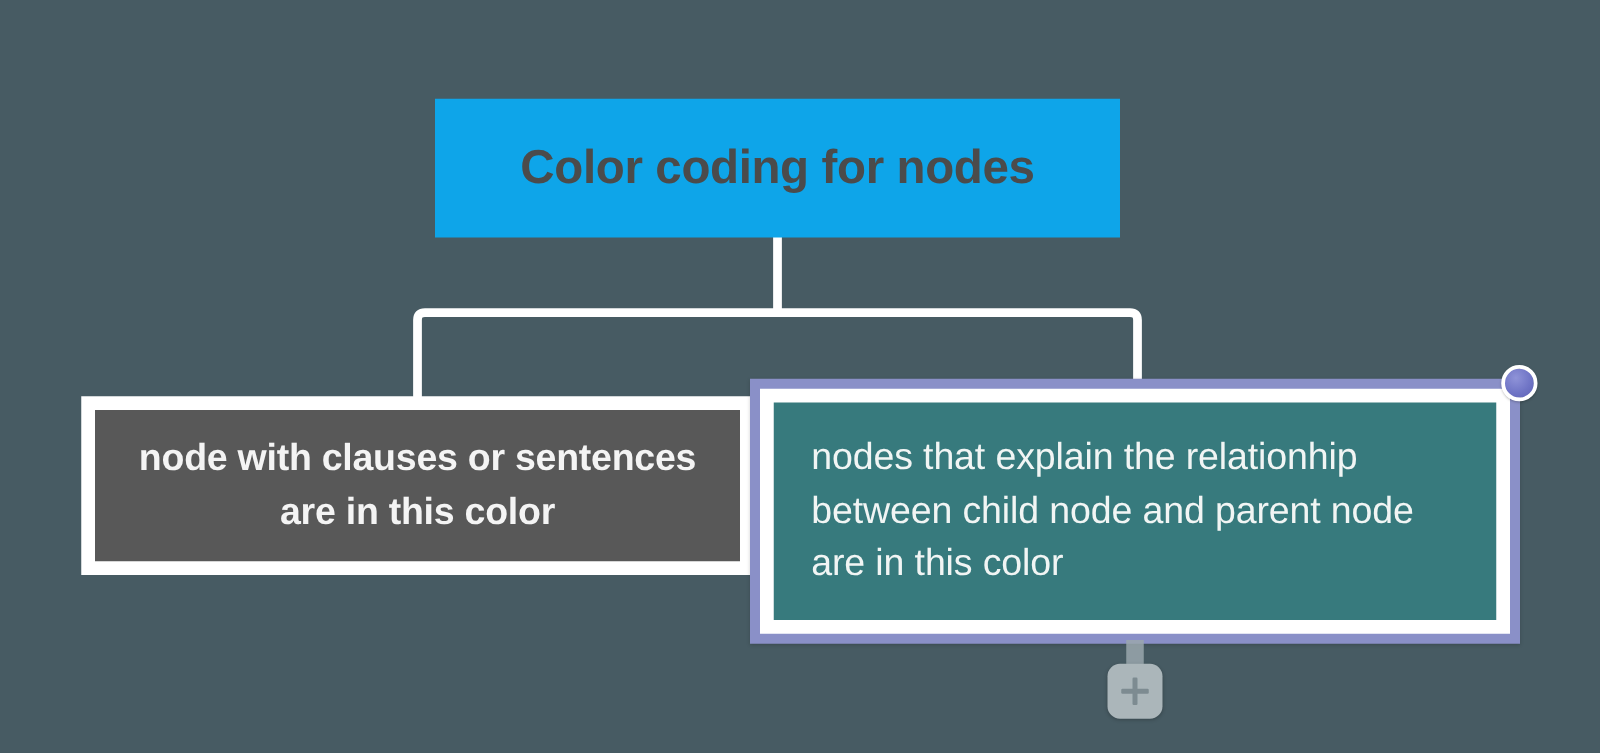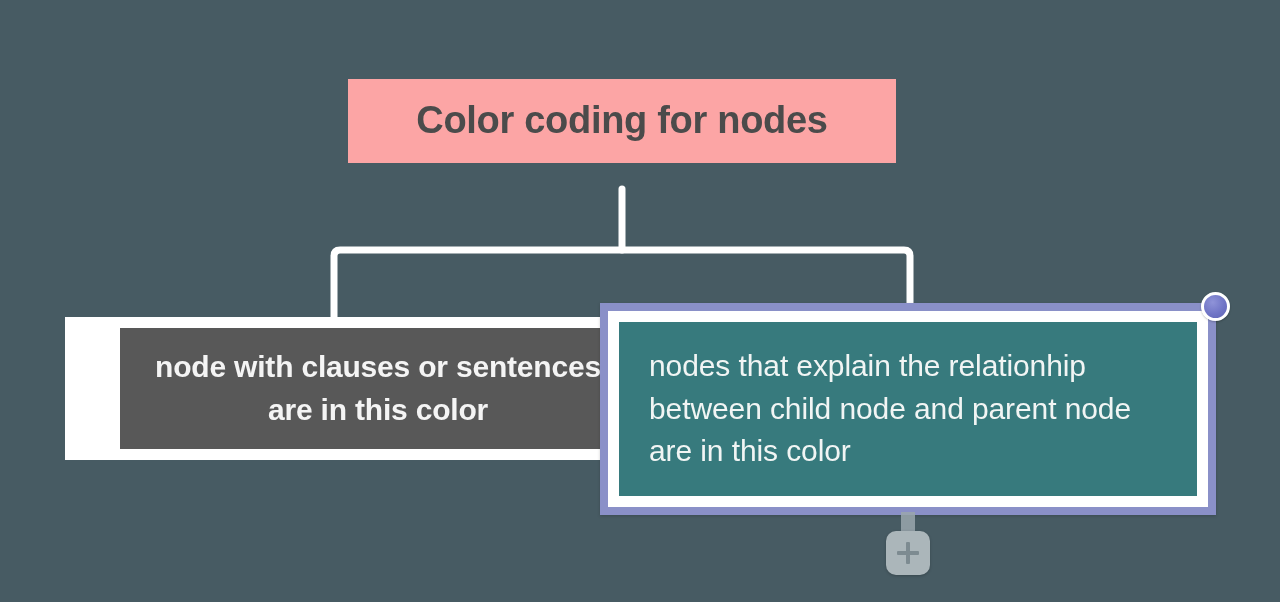--- a/index.html
+++ b/index.html
@@ -37,22 +37,22 @@
   .node {
     position: absolute;
     box-sizing: border-box;
   }
 
   
   .node-root {
     left: 348px;
     top: 79px;
     width: 548px;
-    height: 84px;
-    background: #fca5a5;
+    height: 111px;
+    background: #0ea5e9;
     display: flex;
     align-items: center;
     justify-content: center;
   }
   .node-root .node-text {
     font-size: 38px;
     font-weight: bold;
     color: #4b4b4b;
     letter-spacing: -0.3px;
     text-align: center;
@@ -70,21 +70,20 @@
   }
   .node-clause .node-fill {
     width: 100%;
     height: 100%;
     box-sizing: border-box;
     background: #585858;
     display: flex;
     align-items: center;
     justify-content: center;
     padding: 4px 14px;
-    margin-left: 44px;
   }
   .node-clause .node-text {
     font-size: 30px;
     font-weight: bold;
     color: #f4f4f4;
     text-align: center;
     line-height: 1.42;
     letter-spacing: -0.2px;
   }
 

